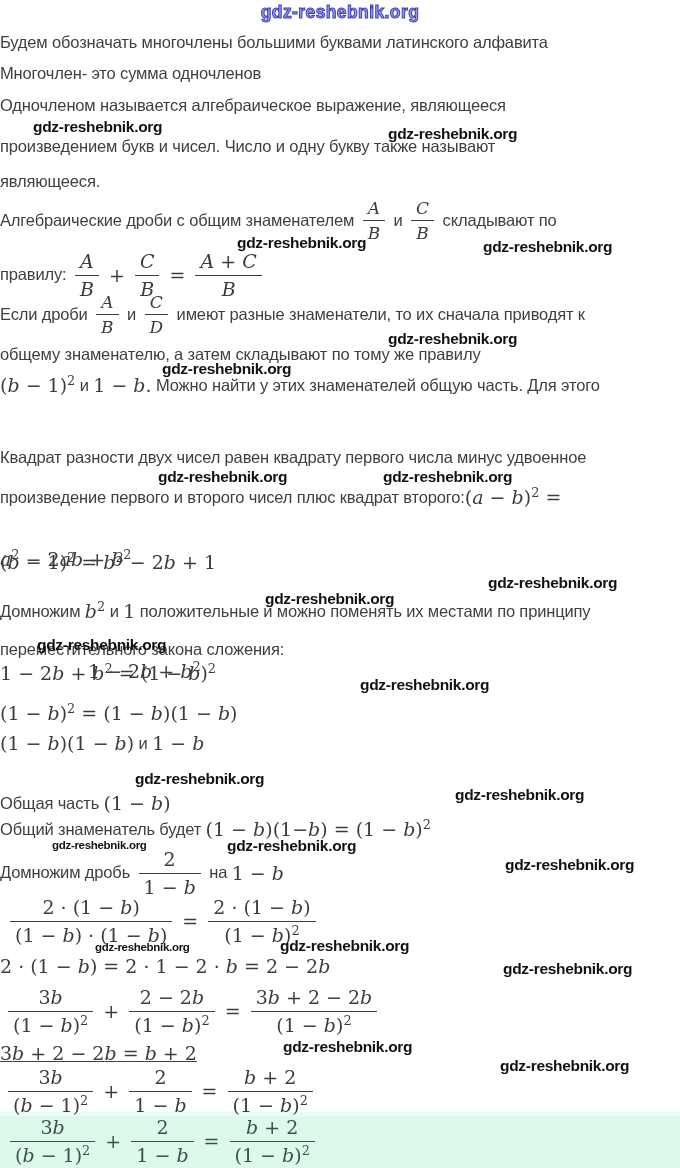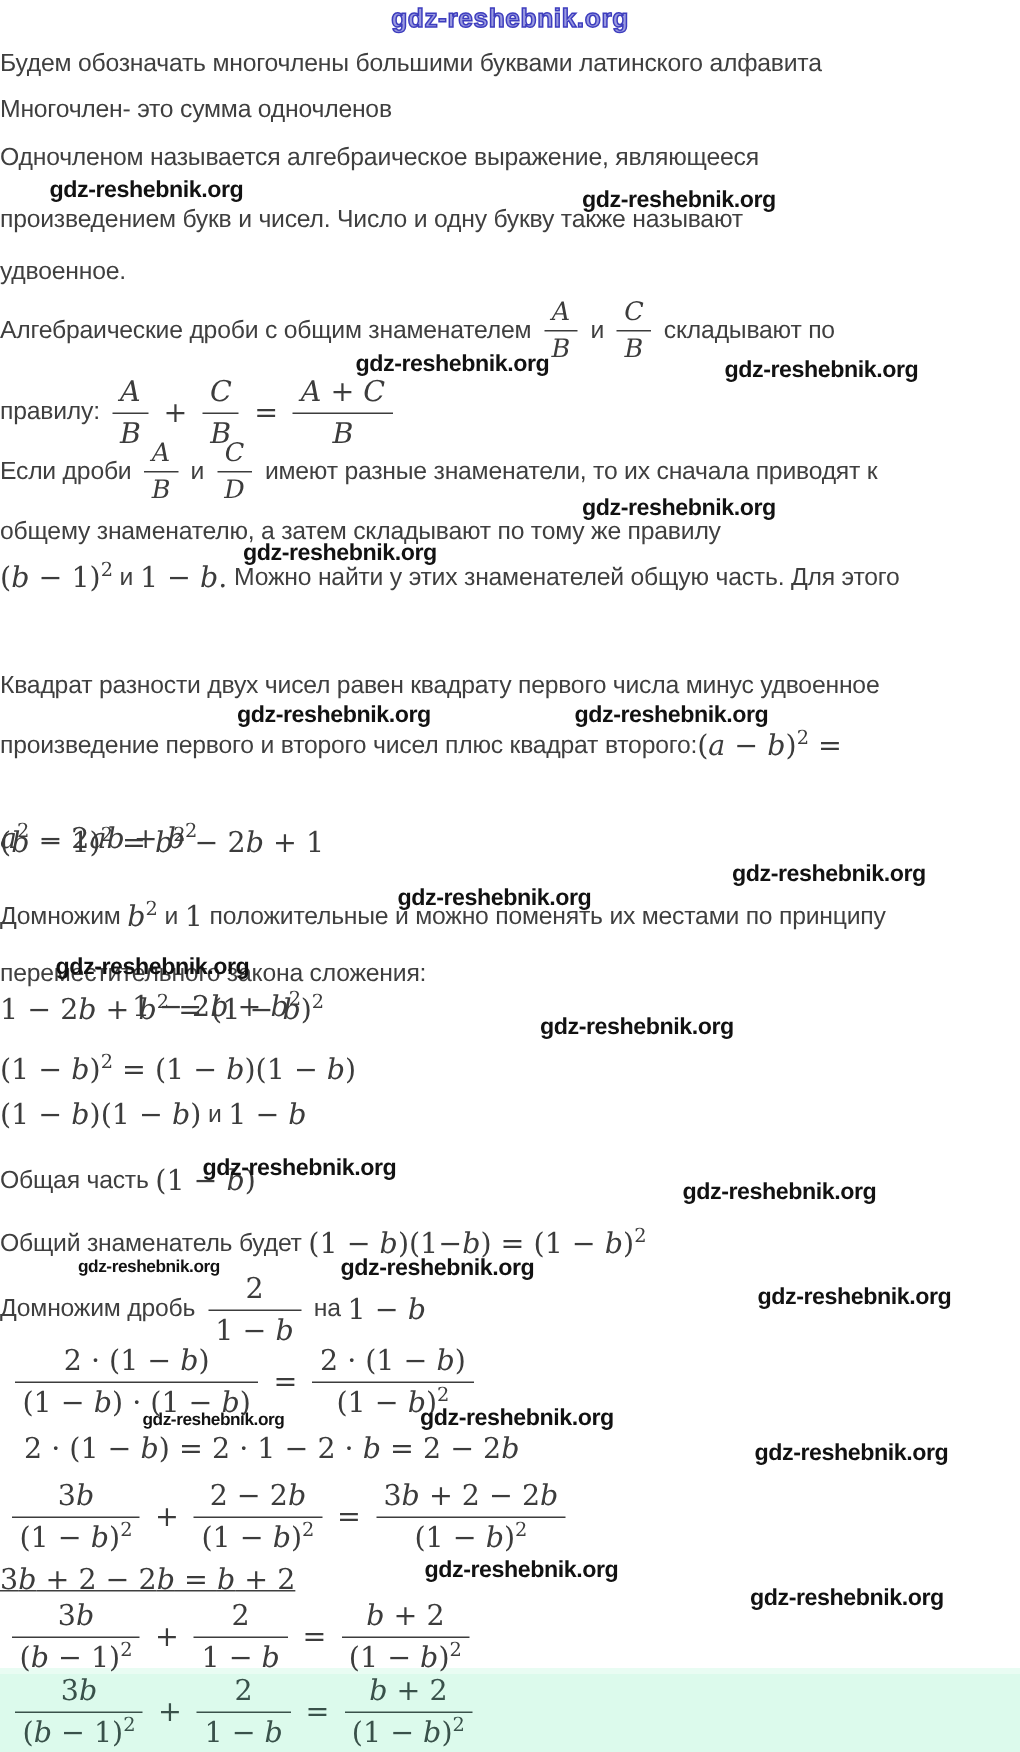--- a/index.html
+++ b/index.html
@@ -39,40 +39,40 @@
 </style>
 </head>
 <body>
 
 <div id="doc">
     <div class="band" style="top: 1112px; height: 56px; background: rgb(220, 250, 236);"></div>
     <div class="block" style="left: 0px; top: 64px;"><span class="txt">Многочлен- это сумма одночленов</span></div>
     <div class="block" style="left: 0px; top: 33px;"><span class="txt">Будем обозначать многочлены большими буквами латинского алфавита</span></div>
     <div class="block" style="left: 0px; top: 96px;"><span class="txt">Одночленом называется алгебраическое выражение, являющееся</span></div>
     <div class="block" style="left: 0px; top: 137px;"><span class="txt">произведением букв и чисел. Число и одну букву также называют</span></div>
-    <div class="block" style="left: 0px; top: 172px;"><span class="txt">удвоенное.</span></div>
+    <div class="block" style="left: 0px; top: 172px;"><span class="txt">являющееся.</span></div>
     <div class="block small-math" style="left: 0px; top: 198px;"><span class="txt">Алгебраические дроби с общим знаменателем </span><span class="frac"><span class="num"><i>A</i></span><span class="den"><i>B</i></span></span><span class="txt"> и </span><span class="frac"><span class="num"><i>C</i></span><span class="den"><i>B</i></span></span><span class="txt"> складывают по</span></div>
     <div class="block" style="left: 0px; top: 250px;"><span class="txt">правилу: </span><span class="frac"><span class="num"><i>A</i></span><span class="den"><i>B</i></span></span><span class="m"> + </span><span class="frac"><span class="num"><i>C</i></span><span class="den"><i>B</i></span></span><span class="m"> = </span><span class="frac"><span class="num"><i>A</i> + <i>C</i></span><span class="den"><i>B</i></span></span></div>
     <div class="block small-math" style="left: 0px; top: 292px;"><span class="txt">Если дроби </span><span class="frac"><span class="num"><i>A</i></span><span class="den"><i>B</i></span></span><span class="txt"> и </span><span class="frac"><span class="num"><i>C</i></span><span class="den"><i>D</i></span></span><span class="txt"> имеют разные знаменатели, то их сначала приводят к</span></div>
     <div class="block" style="left: 0px; top: 345px;"><span class="txt">общему знаменателю, а затем складывают по тому же правилу</span></div>
     <div class="block" style="left: 0px; top: 374px;"><span class="m">(<i>b</i> − 1)<sup>2</sup></span><span class="txt"> и </span><span class="m">1 − <i>b</i>.</span><span class="txt"> Можно найти у этих знаменателей общую часть. Для этого</span></div>
     <div class="block" style="left: 0px; top: 448px;"><span class="txt">Квадрат разности двух чисел равен квадрату первого числа минус удвоенное</span></div>
     <div class="block" style="left: 0px; top: 486px;"><span class="txt">произведение первого и второго чисел плюс квадрат второго:</span><span class="m">(<i>a</i> − <i>b</i>)<sup>2</sup> =</span></div>
     <div class="block" style="left: 0px; top: 548px; text-align: center;"><span class="m"><i>a</i><sup>2</sup> − 2<i>a</i><i>b</i> + <i>b</i><sup>2</sup></span></div>
     <div class="block" style="left: 0px; top: 551px;"><span class="m">(<i>b</i> − 1)<sup>2</sup> = <i>b</i><sup>2</sup> − 2<i>b</i> + 1</span></div>
     <div class="block" style="left: 0px; top: 600px;"><span class="txt">Домножим </span><span class="m"><i>b</i><sup>2</sup></span><span class="txt"> и </span><span class="m">1</span><span class="txt"> положительные и можно поменять их местами по принципу</span></div>
     <div class="block" style="left: 0px; top: 640px; flex-direction: column;"><span class="txt">переместительного закона сложения: </span><span class="m">1 − 2<i>b</i> + <i>b</i><sup>2</sup></span></div>
     <div class="block" style="left: 0px; top: 662px;"><span class="m">1 − 2<i>b</i> + <i>b</i><sup>2</sup> = (1 − <i>b</i>)<sup>2</sup></span></div>
     <div class="block" style="left: 0px; top: 702px;"><span class="m">(1 − <i>b</i>)<sup>2</sup> = (1 − <i>b</i>)(1 − <i>b</i>)</span></div>
     <div class="block" style="left: 0px; top: 712px; margin-top: 20px;"><span class="m">(1 − <i>b</i>)(1 − <i>b</i>)</span><span class="txt"> и </span><span class="m">1 − <i>b</i></span></div>
-    <div class="block" style="left: 0px; top: 776px;"><span class="txt">Общая часть </span><span class="m">(1 − <i>b</i>)</span></div>
+    <div class="block" style="left: 0px; top: 792px;"><span class="txt">Общая часть </span><span class="m">(1 − <i>b</i>)</span></div>
     <div class="block" style="left: 0px; top: 818px;"><span class="txt">Общий знаменатель будет </span><span class="m">(1 − <i>b</i>)(1−<i>b</i>) = (1 − <i>b</i>)<sup>2</sup></span></div>
     <div class="block" style="left: 0px; top: 848px;"><span class="txt">Домножим дробь </span><span class="frac"><span class="num">2</span><span class="den">1 − <i>b</i></span></span><span class="txt"> на </span><span class="m">1 − <i>b</i></span></div>
     <div class="block" style="left: 6px; top: 896px;"><span class="frac"><span class="num">2 · (1 − <i>b</i>)</span><span class="den">(1 − <i>b</i>) · (1 − <i>b</i>)</span></span><span class="m"> = </span><span class="frac"><span class="num">2 · (1 − <i>b</i>)</span><span class="den">(1 − <i>b</i>)<sup>2</sup></span></span></div>
-    <div class="block" style="left: 16px; top: 955px;"><span class="m">2 · (1 − <i>b</i>) = 2 · 1 − 2 · <i>b</i> = 2 − 2<i>b</i></span></div>
+    <div class="block" style="left: 0px; top: 955px;"><span class="m">2 · (1 − <i>b</i>) = 2 · 1 − 2 · <i>b</i> = 2 − 2<i>b</i></span></div>
     <div class="block" style="left: 4px; top: 986px;"><span class="frac"><span class="num">3<i>b</i></span><span class="den">(1 − <i>b</i>)<sup>2</sup></span></span><span class="m"> + </span><span class="frac"><span class="num">2 − 2<i>b</i></span><span class="den">(1 − <i>b</i>)<sup>2</sup></span></span><span class="m"> = </span><span class="frac"><span class="num">3<i>b</i> + 2 − 2<i>b</i></span><span class="den">(1 − <i>b</i>)<sup>2</sup></span></span></div>
     <div class="block" style="left: 0px; top: 1042px; text-decoration: underline;"><span class="m">3<i>b</i> + 2 − 2<i>b</i> = <i>b</i> + 2</span></div>
     <div class="block" style="left: 4px; top: 1066px;"><span class="frac"><span class="num">3<i>b</i></span><span class="den">(<i>b</i> − 1)<sup>2</sup></span></span><span class="m"> + </span><span class="frac"><span class="num">2</span><span class="den">1 − <i>b</i></span></span><span class="m"> = </span><span class="frac"><span class="num"><i>b</i> + 2</span><span class="den">(1 − <i>b</i>)<sup>2</sup></span></span></div>
     <div class="block band-eq" style="left: 6px; top: 1116px;"><span class="frac"><span class="num">3<i>b</i></span><span class="den">(<i>b</i> − 1)<sup>2</sup></span></span><span class="m"> + </span><span class="frac"><span class="num">2</span><span class="den">1 − <i>b</i></span></span><span class="m"> = </span><span class="frac"><span class="num"><i>b</i> + 2</span><span class="den">(1 − <i>b</i>)<sup>2</sup></span></span></div>
     <div class="wm outline" style="top: 2px;">gdz-reshebnik.org</div>
     <div class="wm" style="top: 118px; left: 33px;">gdz-reshebnik.org</div>
     <div class="wm" style="top: 125px; left: 388px;">gdz-reshebnik.org</div>
     <div class="wm" style="top: 234px; left: 237px;">gdz-reshebnik.org</div>
     <div class="wm" style="top: 238px; left: 483px;">gdz-reshebnik.org</div>
     <div class="wm" style="top: 330px; left: 388px;">gdz-reshebnik.org</div>

